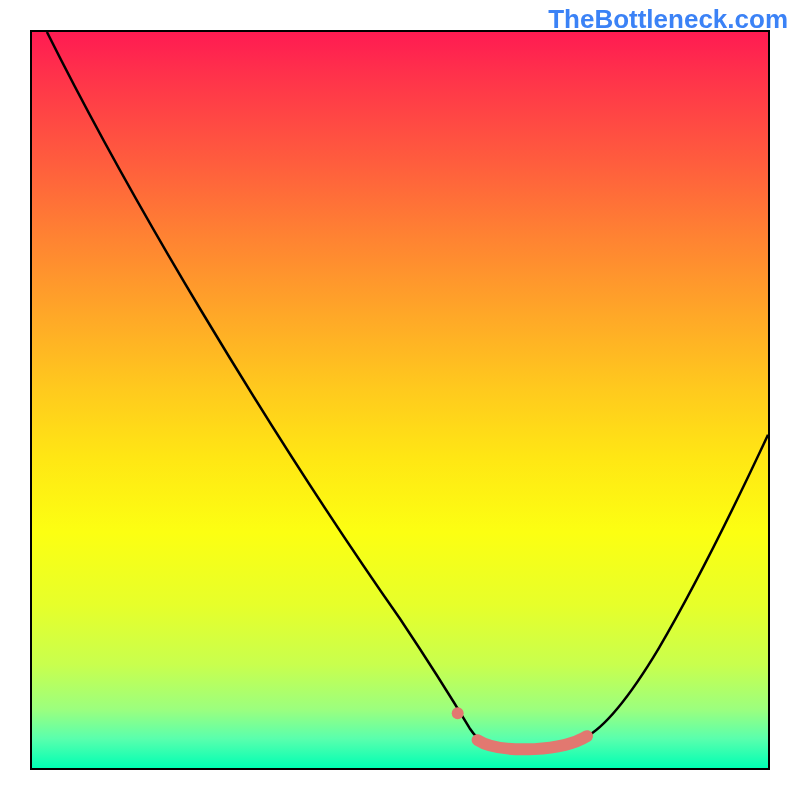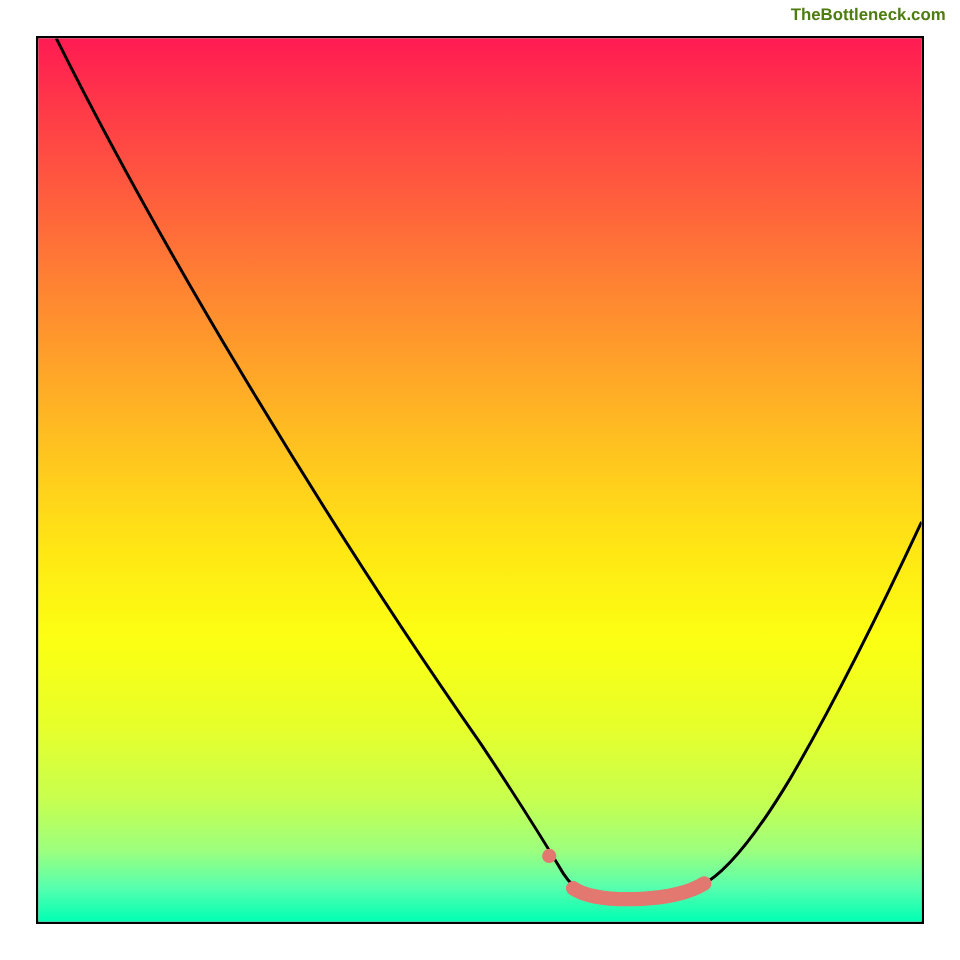--- a/index.html
+++ b/index.html
@@ -11,23 +11,23 @@
     width: 800px;
     height: 800px;
     background: #ffffff;
     font-family: Arial, sans-serif;
     position: relative;
   }
   .watermark {
     position: absolute;
     top: 4px;
     right: 12px;
-    font-size: 14px;
+    font-size: 26px;
     font-weight: bold;
-    color: #4d7c0f;
+    color: #3b82f6;
     z-index: 10;
   }
   .plot-area {
     position: absolute;
     top: 30px;
     left: 30px;
     width: 740px;
     height: 740px;
     border: 2px solid #000;
   }

